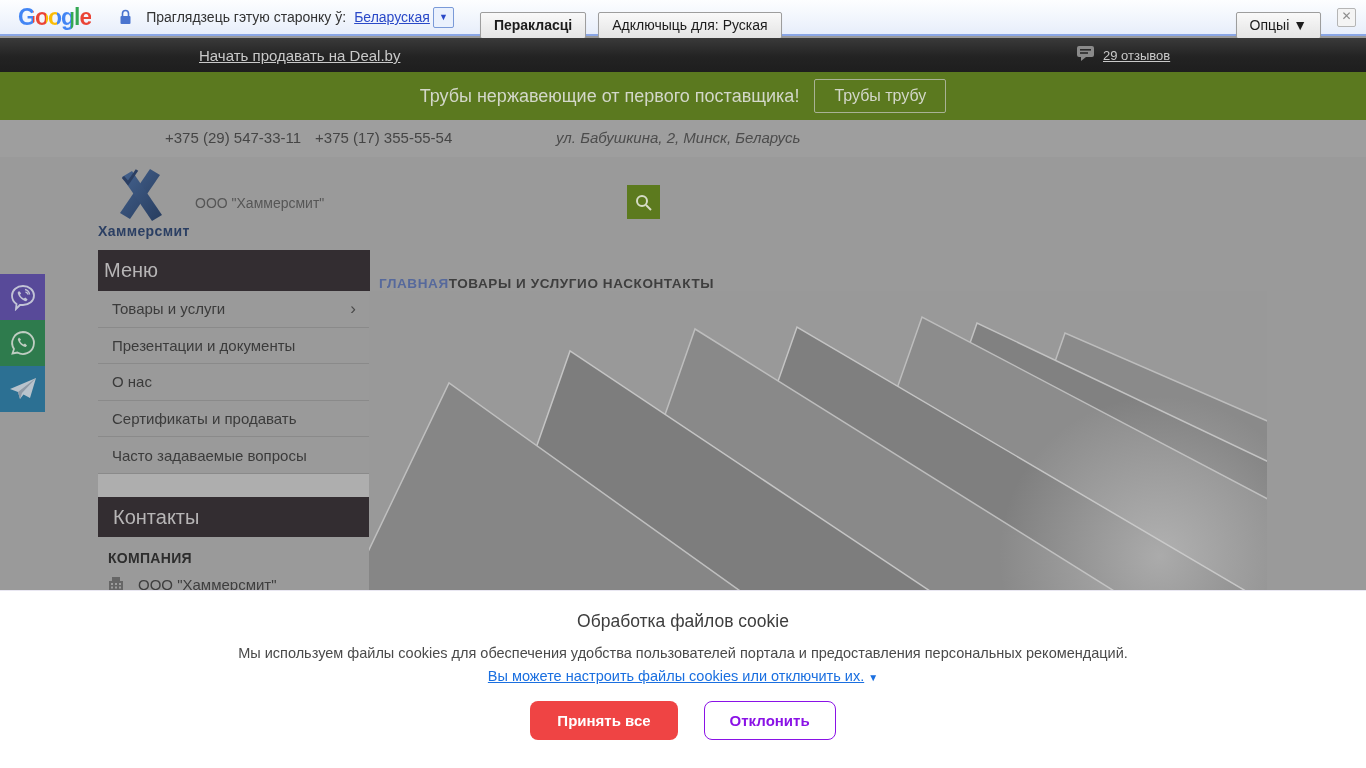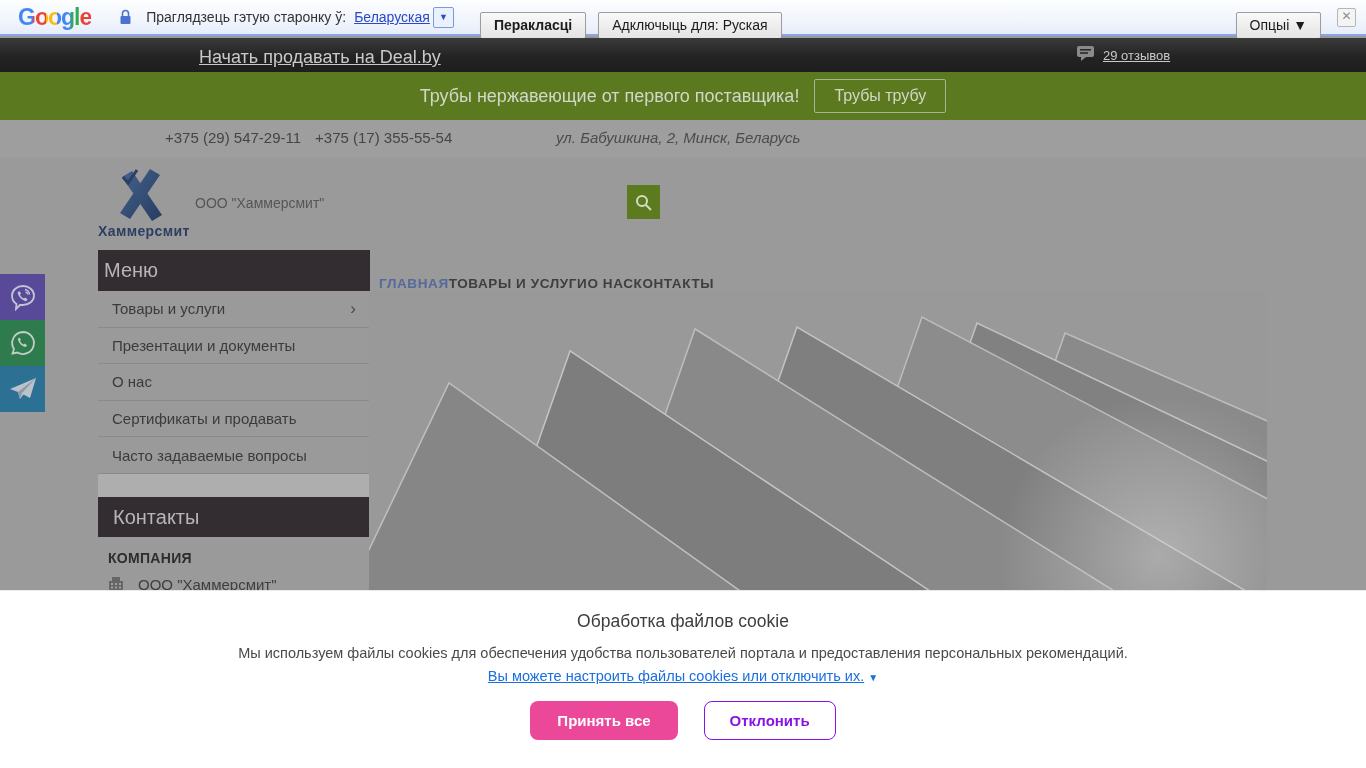--- a/index.html
+++ b/index.html
@@ -24,21 +24,21 @@
   .gt-translate{margin-left:26px;font-weight:bold;}
   .gt-disable{margin-left:12px;}
   .gt-spacer{flex:1;}
   .gt-options{margin-right:16px;}
   .gt-close{margin-right:10px;width:17px;height:17px;border:1px solid #b5b5b5;background:#f4f4f4;
             color:#8b8b8b;font-size:12px;line-height:15px;text-align:center;cursor:pointer;border-radius:2px;}
 
   
   .topbar{position:absolute;left:0;top:38px;width:1366px;height:34px;
           background:linear-gradient(180deg,#3a3a3a 0%,#232323 55%,#1e1e1e 100%);}
-  .sell-link{position:absolute;left:199px;top:9px;font-size:18px;color:#c9c9c9;text-decoration:underline;cursor:pointer;}
+  .sell-link{position:absolute;left:199px;top:9px;font-size:15px;color:#c9c9c9;text-decoration:underline;cursor:pointer;}
   .reviews{position:absolute;left:1077px;top:7px;display:flex;align-items:center;gap:9px;cursor:pointer;}
   .reviews a{font-size:13px;color:#c9c9c9;text-decoration:underline;}
 
   
   .promo{position:absolute;left:0;top:72px;width:1366px;height:48px;background:#5b791f;
          display:flex;align-items:center;justify-content:center;gap:15px;}
   .promo-text{font-size:18px;color:#d3d7c9;}
   .promo-btn{border:1px solid #a9b295;background:transparent;color:#d3d7c9;font-size:16px;
              padding:7px 19px;border-radius:2px;cursor:pointer;font-family:inherit;}
 
@@ -88,21 +88,21 @@
 
   
   .cookie{position:absolute;left:0;top:590px;width:1366px;height:178px;background:#fff;
           border-top:1px solid #e9e7f2;text-align:center;z-index:50;}
   .cookie-title{margin-top:20px;font-size:17.5px;font-weight:normal;color:#3d3d3d;}
   .cookie-msg{margin-top:13px;font-size:14.5px;color:#4a4a4a;}
   .cookie-link{margin-top:7px;font-size:14.5px;color:#1a6fe0;}
   .cookie-link span.lnk{text-decoration:underline;cursor:pointer;}
   .cookie-link span.arr{font-size:10px;cursor:pointer;}
   .cookie-btns{margin-top:17px;display:flex;justify-content:center;gap:26px;}
-  .btn-accept{background:#ec4899;color:#fff;font-weight:bold;font-size:15px;border:none;
+  .btn-accept{background:#ef4444;color:#fff;font-weight:bold;font-size:15px;border:none;
               border-radius:8px;padding:11px 27px;cursor:pointer;font-family:inherit;}
   .btn-decline{background:#fff;color:#8a12e6;font-weight:bold;font-size:15px;
                border:1.5px solid #8a12e6;border-radius:8px;padding:10px 25px;cursor:pointer;font-family:inherit;}
 </style>
 </head>
 <body>
 
 <div class="page">
 
   <div class="gtbar">
@@ -142,21 +142,21 @@
     </div>
   </div>
 
   <div class="promo">
     <span class="promo-text">Трубы нержавеющие от первого поставщика!</span>
     <button class="promo-btn">Трубы трубу</button>
   </div>
 
   <div class="contactbar">
     <div class="phones">
-      <span>+375 (29) 547-29-11</span>
+      <span>+375 (29) 547-33-11</span>
       <span>+375 (17) 355-55-54</span>
     </div>
     <div class="address">ул. Бабушкина, 2, Минск, Беларусь</div>
   </div>
 
   <div class="header">
     <div class="logo">
       <svg width="62" height="56" viewBox="0 0 62 56">
         <defs>
           <linearGradient id="lg" x1="0" y1="0" x2="1" y2="1">

